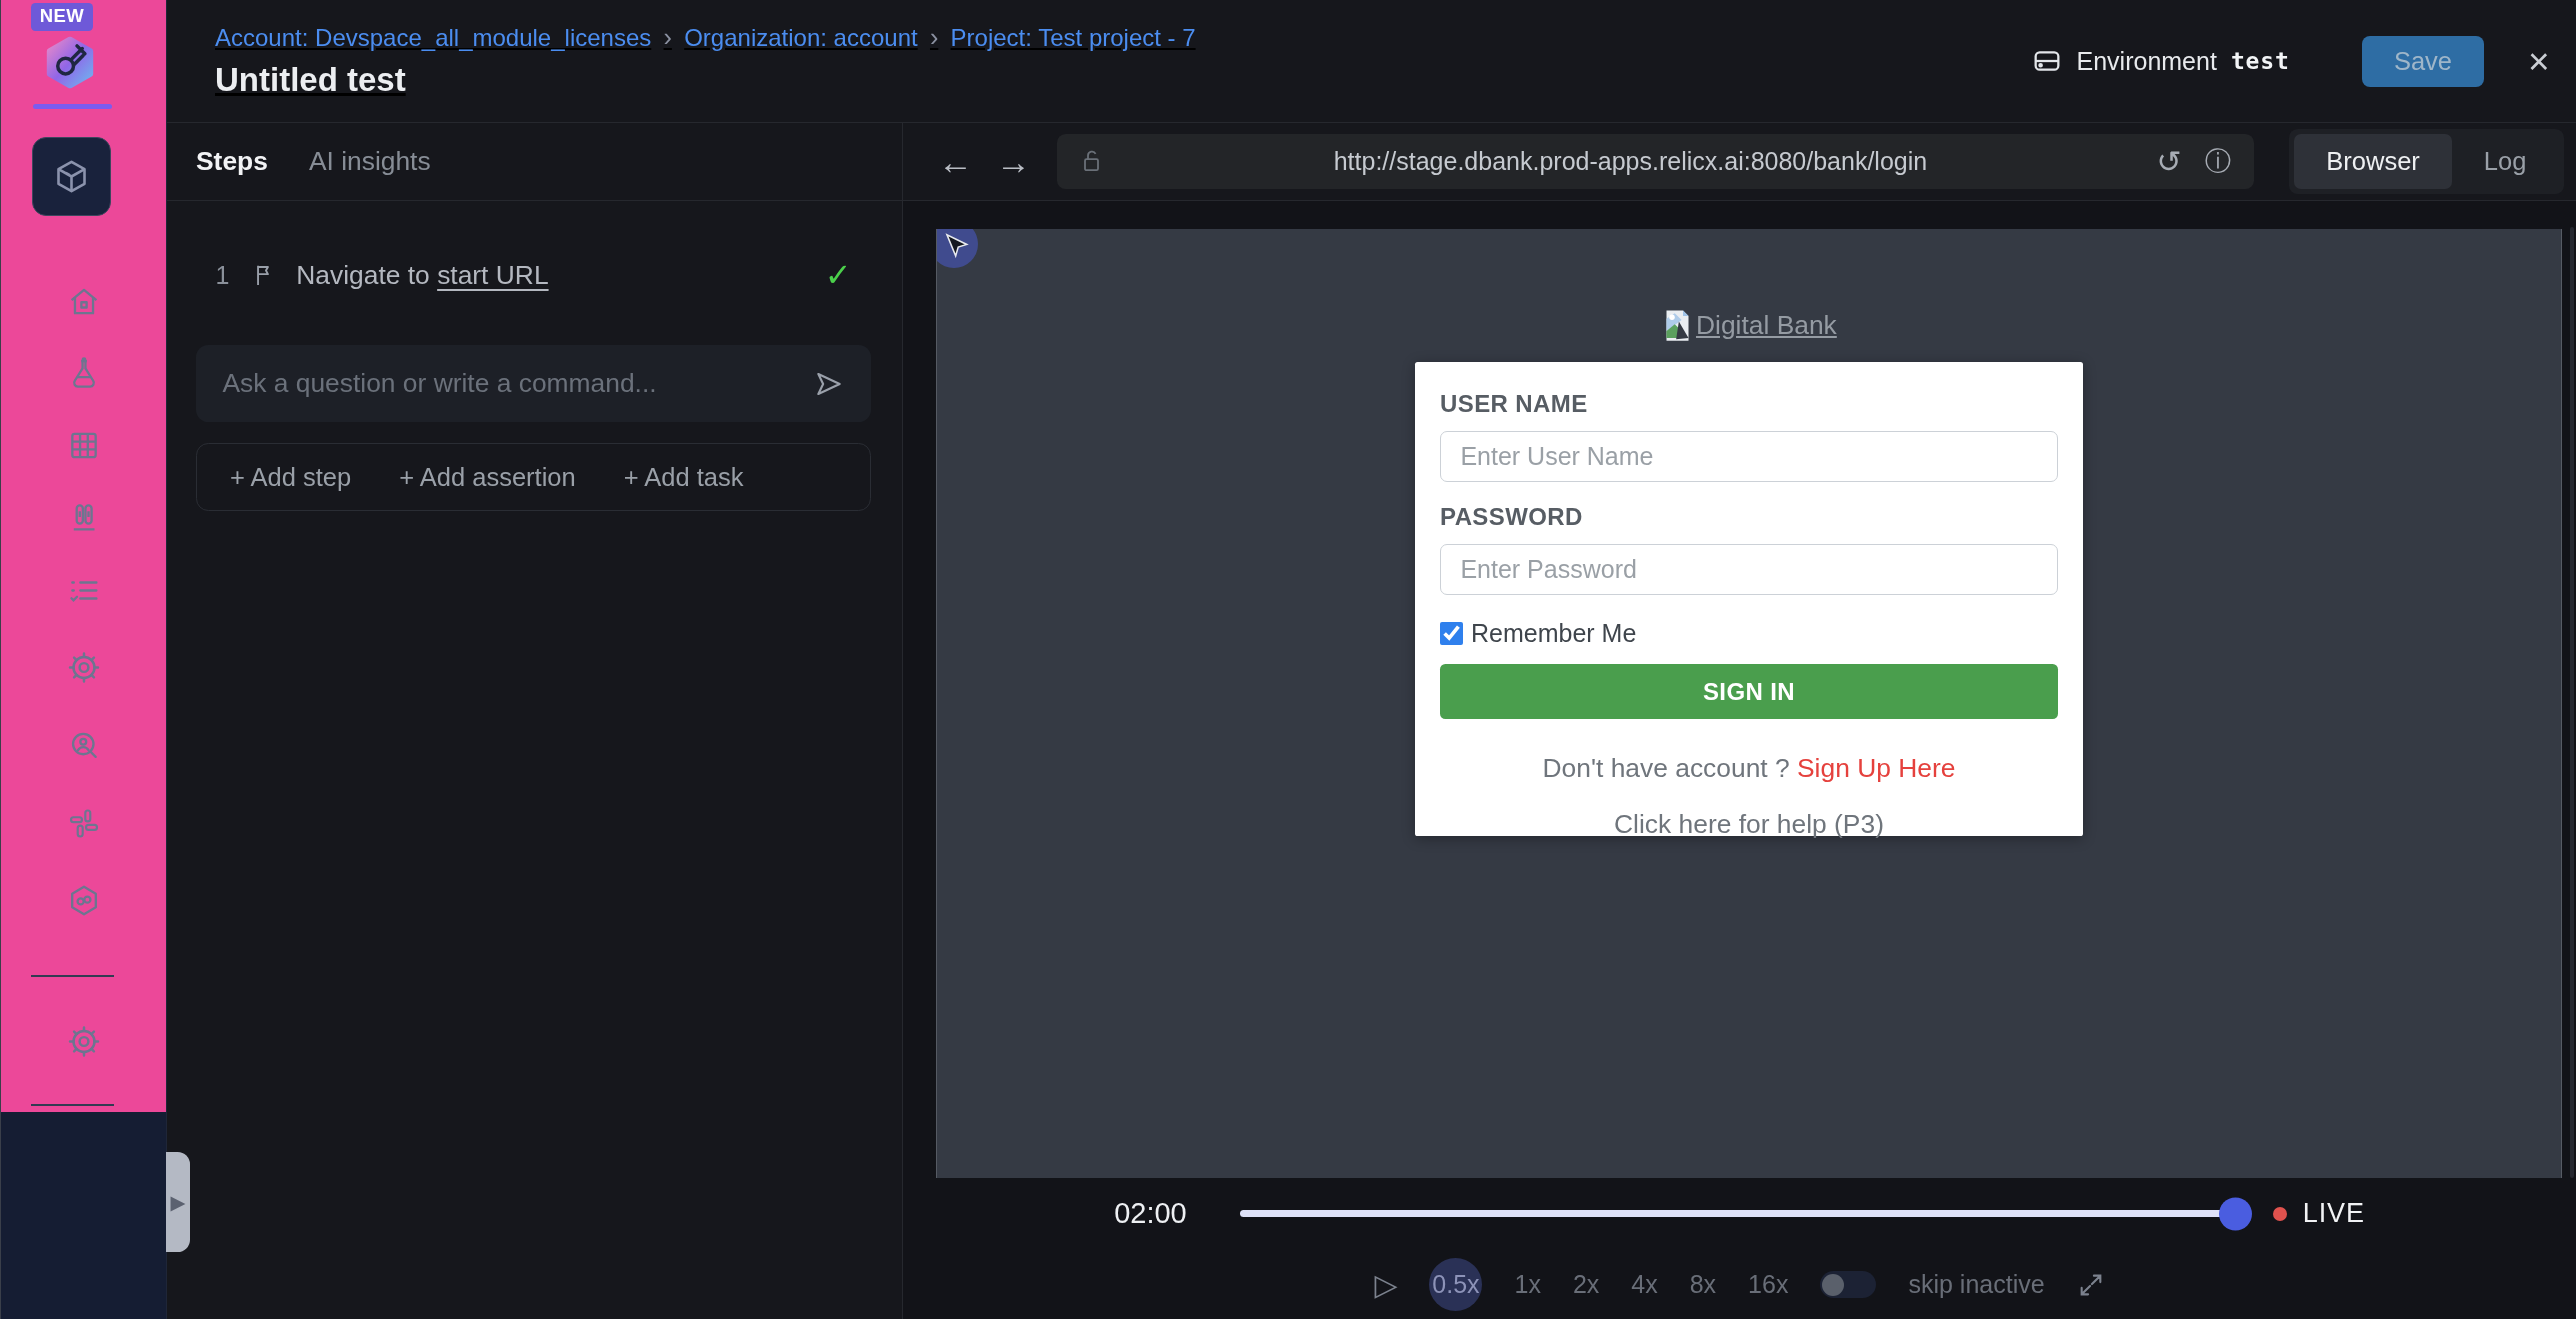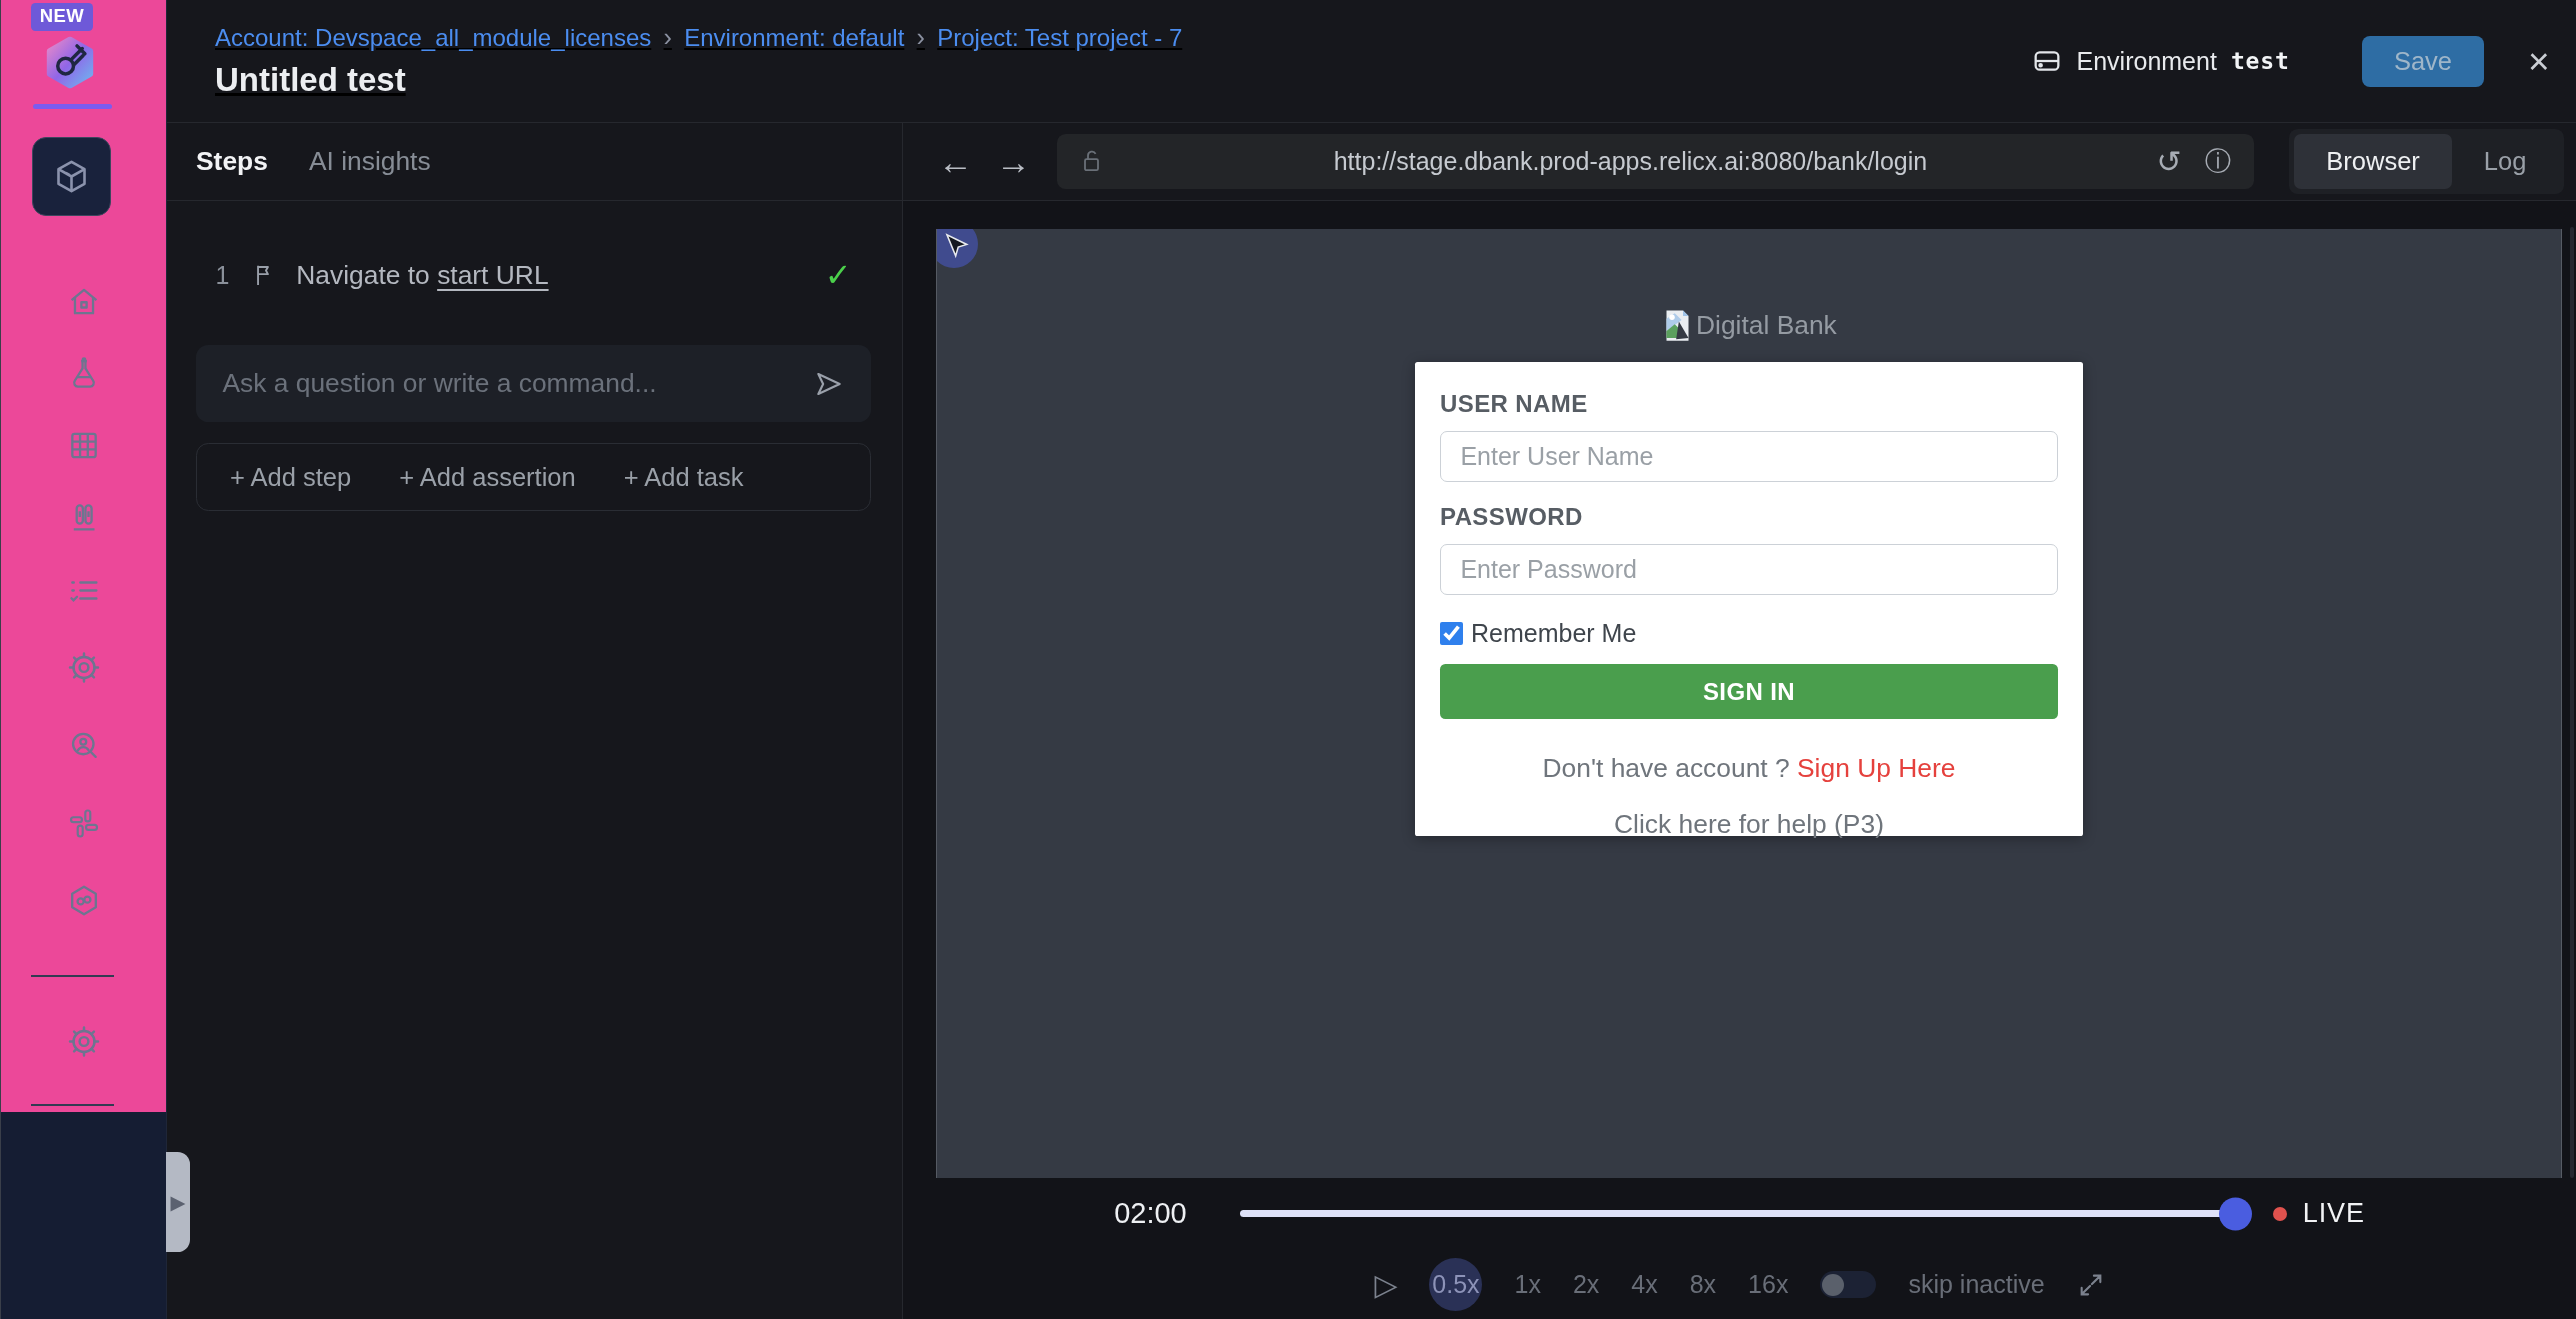--- a/index.html
+++ b/index.html
@@ -97,21 +97,21 @@
   .browser-body { flex:1; position:relative; min-height:0; }
   .viewport { position:absolute; left:33px; right:14px; top:28px; height:949px; background:#353a44;
               border-left:0.9px solid #555a63; border-right:0.9px solid #565b64; overflow:hidden; }
   .cursor-wrap { position:absolute; left:-7px; top:-8.8px; width:48px; height:48px; }
   .cursor-halo { position:absolute; left:0; top:0; width:48px; height:48px; border-radius:50%;
                  background:rgba(77,97,232,.45); }
   .cursor-glyph { position:absolute; left:14px; top:12.3px; }
 
   .dbank-logo-row { display:flex; align-items:center; justify-content:center; margin-top:78px;
                     gap:1.8px; }
-  .dbank-alt { font-size:26.4px; color:#959ba3; }
+  .dbank-alt { font-size:26.4px; color:#959ba3;text-decoration:underline; }
   .login-card { width:668px; margin:17.6px auto 0; background:#ffffff; border-radius:2.6px;
                 height:474px; padding:28px 25px 0; box-shadow:0 2.6px 12.3px rgba(0,0,0,.3); }
   .field-label { font-size:24px; font-weight:700; color:#575d64; letter-spacing:0.4px;
                  margin-bottom:13.2px; }
   .login-input { width:100%; height:51px; border:1.8px solid #ccd1d7; border-radius:7px;
                  font-size:25px; font-family:inherit; color:#333; padding:0 19.4px; outline:none;
                  margin-bottom:21px; }
   .login-input::placeholder { color:#9aa0a6; }
   .remember-row { display:flex; align-items:center; margin:3.5px 0 16px; }
   .remember-row input { width:23px; height:23px; accent-color:#2f80ed; margin-right:8px;
@@ -263,21 +263,21 @@
     </div>
   </aside>
 
   <div class="main">
 
     <header class="header">
       <div class="header-left">
         <div class="breadcrumb">
           <span class="crumb">Account: Devspace_all_module_licenses</span>
           <span class="crumb-sep">›</span>
-          <span class="crumb">Environment: default</span>
+          <span class="crumb">Organization: account</span>
           <span class="crumb-sep">›</span>
           <span class="crumb">Project: Test project - 7</span>
         </div>
         <div class="page-title">Untitled test</div>
       </div>
       <div class="header-right">
         <div class="env-group">
           <svg width="32" height="32" viewBox="0 0 24 24" fill="none" stroke="#e3e6ea" stroke-width="1.7">
             <rect x="3.5" y="5.5" width="17" height="13" rx="3"></rect>
               <path d="M3.5 12h17"></path>

